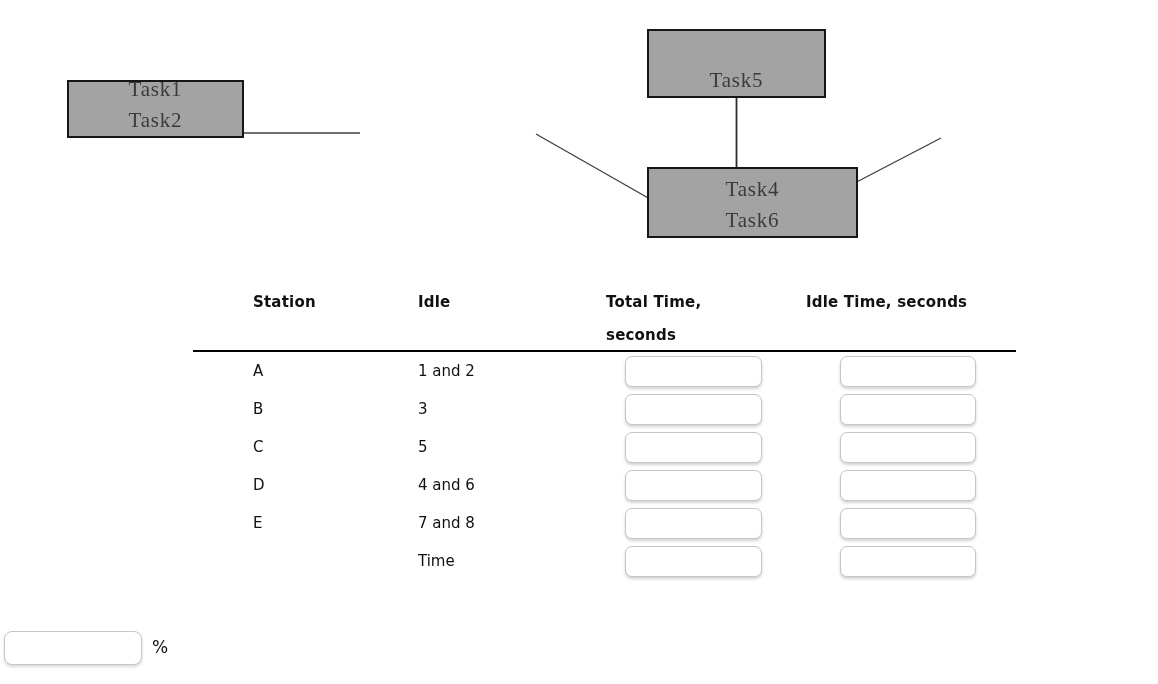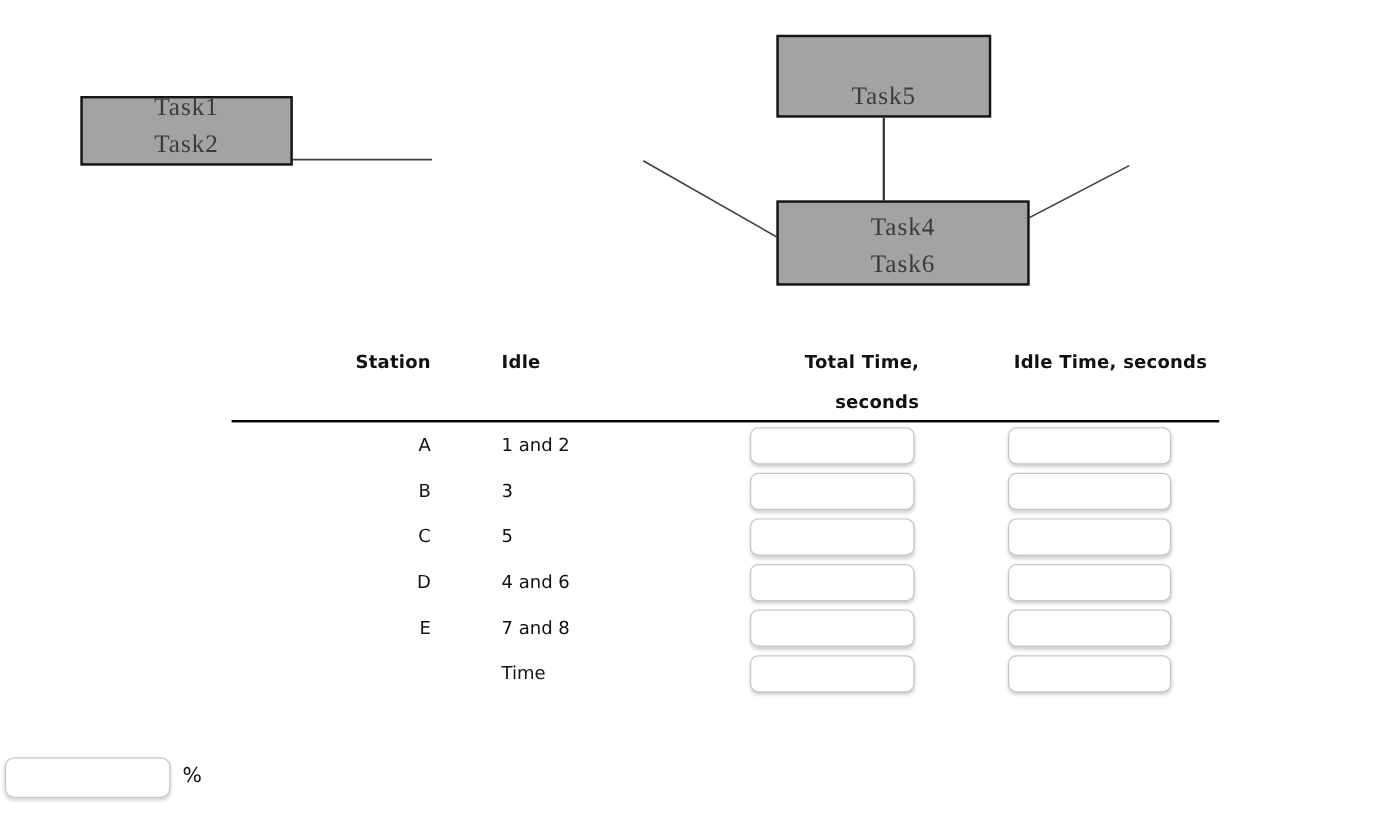--- a/index.html
+++ b/index.html
@@ -34,21 +34,21 @@
   }
   .dbox span { display: block; }
   
   .th {
     position: absolute;
     font-weight: bold;
     font-size: 15px;
     letter-spacing: 0.2px;
     line-height: 19px;
   }
-  .center { text-align: right; }
+  .center { text-align: left; }
   .rule {
     position: absolute;
     left: 193px; top: 350px;
     width: 823px; height: 2px;
     background: #000;
   }
   .cell {
     position: absolute;
     font-size: 15px;
     line-height: 19px;

